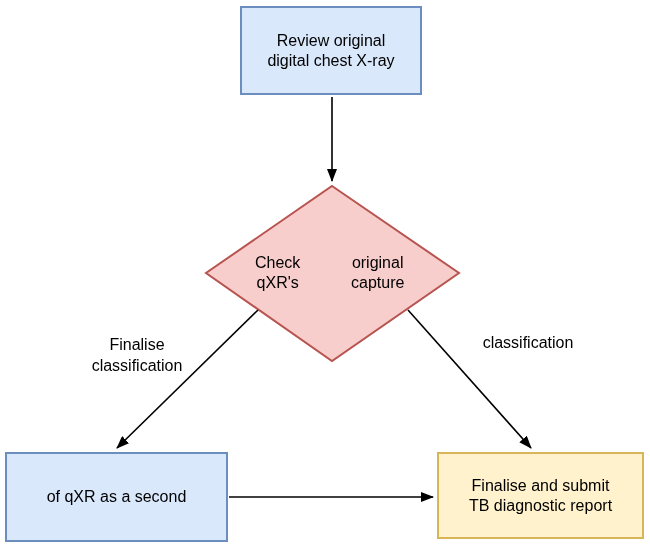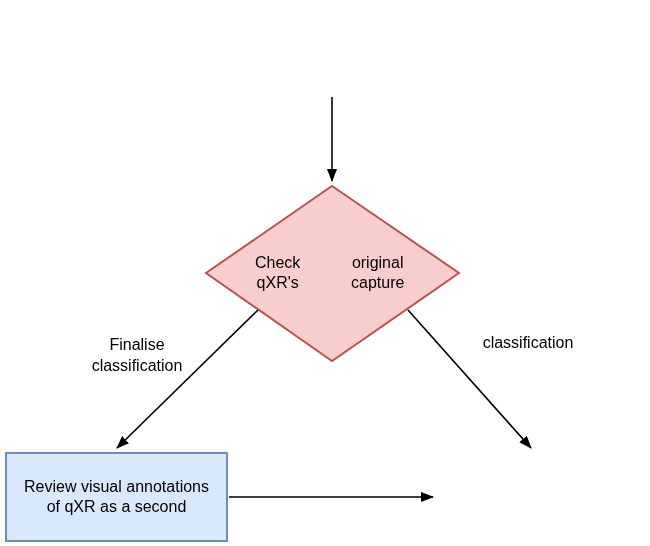--- a/index.html
+++ b/index.html
@@ -86,31 +86,38 @@
 
     <line class="edge-line" x1="332" y1="97" x2="332" y2="181" marker-end="url(#arrowhead)"></line>
 
     <line class="edge-line" x1="258" y1="310" x2="117" y2="448" marker-end="url(#arrowhead)"></line>
 
     <line class="edge-line" x1="408" y1="310" x2="531" y2="448" marker-end="url(#arrowhead)"></line>
 
     <line class="edge-line" x1="229" y1="497" x2="433" y2="497" marker-end="url(#arrowhead)"></line>
   </svg>
 
+  <div class="node rect-blue" style="left:240px; top:6px; width:182px; height:89px;">
+    <div>Review original</div>
+    <div>digital chest X-ray</div>
+  </div>
 
   <div class="node-text-overlay" style="left:232px; top:243px; width:200px; height:60px;">
     <div>Check qXR's</div>
     <div>original capture</div>
   </div>
 
   <div class="node rect-blue" style="left:5px; top:452px; width:223px; height:90px;">
-    <div>Review visual annotations</div>
     <div>of qXR as a second</div>
   </div>
 
+  <div class="node rect-yellow" style="left:437px; top:452px; width:207px; height:87px;">
+    <div>Finalise and submit</div>
+    <div>TB diagnostic report</div>
+  </div>
 
   <div class="edge-label" style="left:57px; top:334px; width:160px;">
     <div>Finalise</div>
     <div>classification</div>
   </div>
 
   <div class="edge-label" style="left:448px; top:332px; width:160px;">
     <div>classification</div>
   </div>
 

